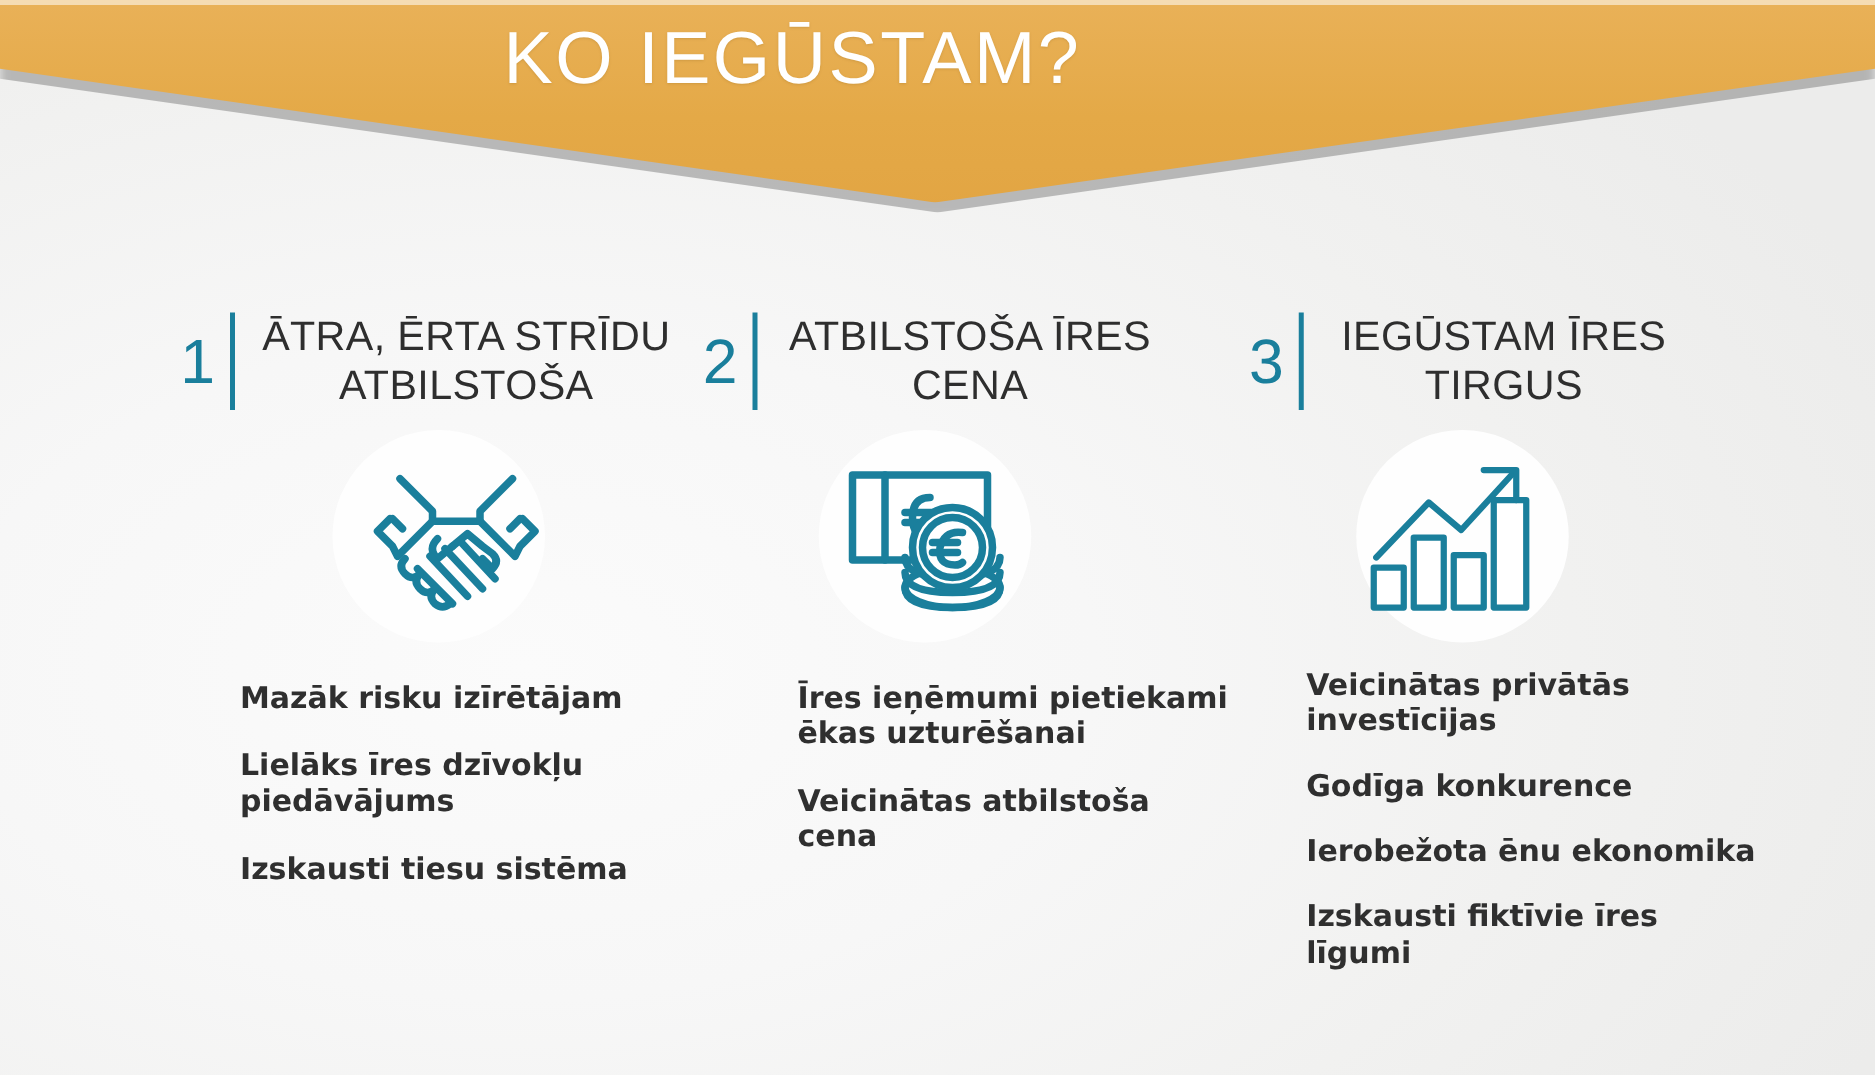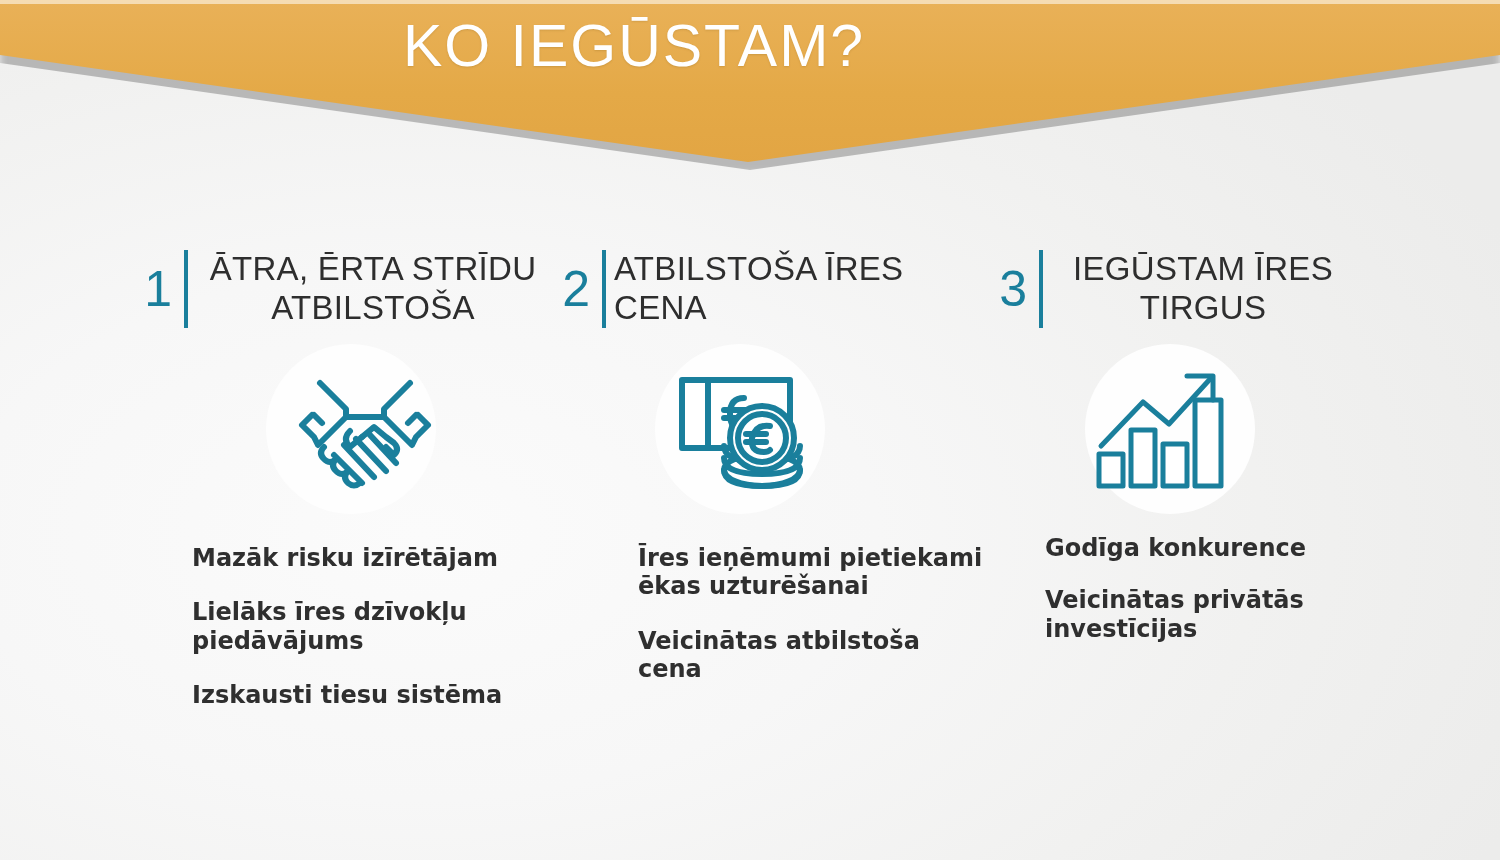--- a/index.html
+++ b/index.html
@@ -105,21 +105,21 @@
     color: #2e2e2e;
     font-size: 33px;
     line-height: 1.18;
     font-weight: 400;
     font-family: "Liberation Sans", sans-serif;
     text-align: center;
     padding-left: 8px;
     letter-spacing: 0.3px;
   }
   #col-1 .col-title { text-align: center; }
-  #col-2 .col-title { text-align: left; padding-right: 30px; }
+  #col-2 .col-title { text-align: center; padding-right: 30px; }
   #col-3 .col-title { text-align: center; padding-right: 50px; }
 
   
   .icon-wrap {
     position: relative;
     height: 190px;
     display: flex;
     align-items: center;
     justify-content: center;
   }
@@ -245,18 +245,20 @@
       <svg class="icon-svg" width="150" height="130" viewBox="0 0 150 130" fill="none" stroke="#1a7f9c" stroke-width="5" stroke-linecap="round" stroke-linejoin="round">
         <rect x="14" y="88" width="24" height="32" fill="#ffffff"></rect>
         <rect x="46" y="64" width="24" height="56" fill="#ffffff"></rect>
         <rect x="78" y="78" width="24" height="42" fill="#ffffff"></rect>
         <rect x="110" y="34" width="26" height="86" fill="#ffffff"></rect>
         <path d="M16 80 L58 36 L84 58 L126 12" fill="none"></path>
         <path d="M102 10 L128 10 L128 34" fill="none"></path>
       </svg>
     </div>
     <div class="bullets">
+      <div class="bullet">Veicinātas privātās investīcijas</div>
       <div class="bullet">Godīga konkurence</div>
-      <div class="bullet">Veicinātas privātās investīcijas</div>
+      <div class="bullet">Ierobežota ēnu ekonomika</div>
+      <div class="bullet">Izskausti fiktīvie īres līgumi</div>
     </div>
   </div>
 
 </div>
 
 </body></html>

